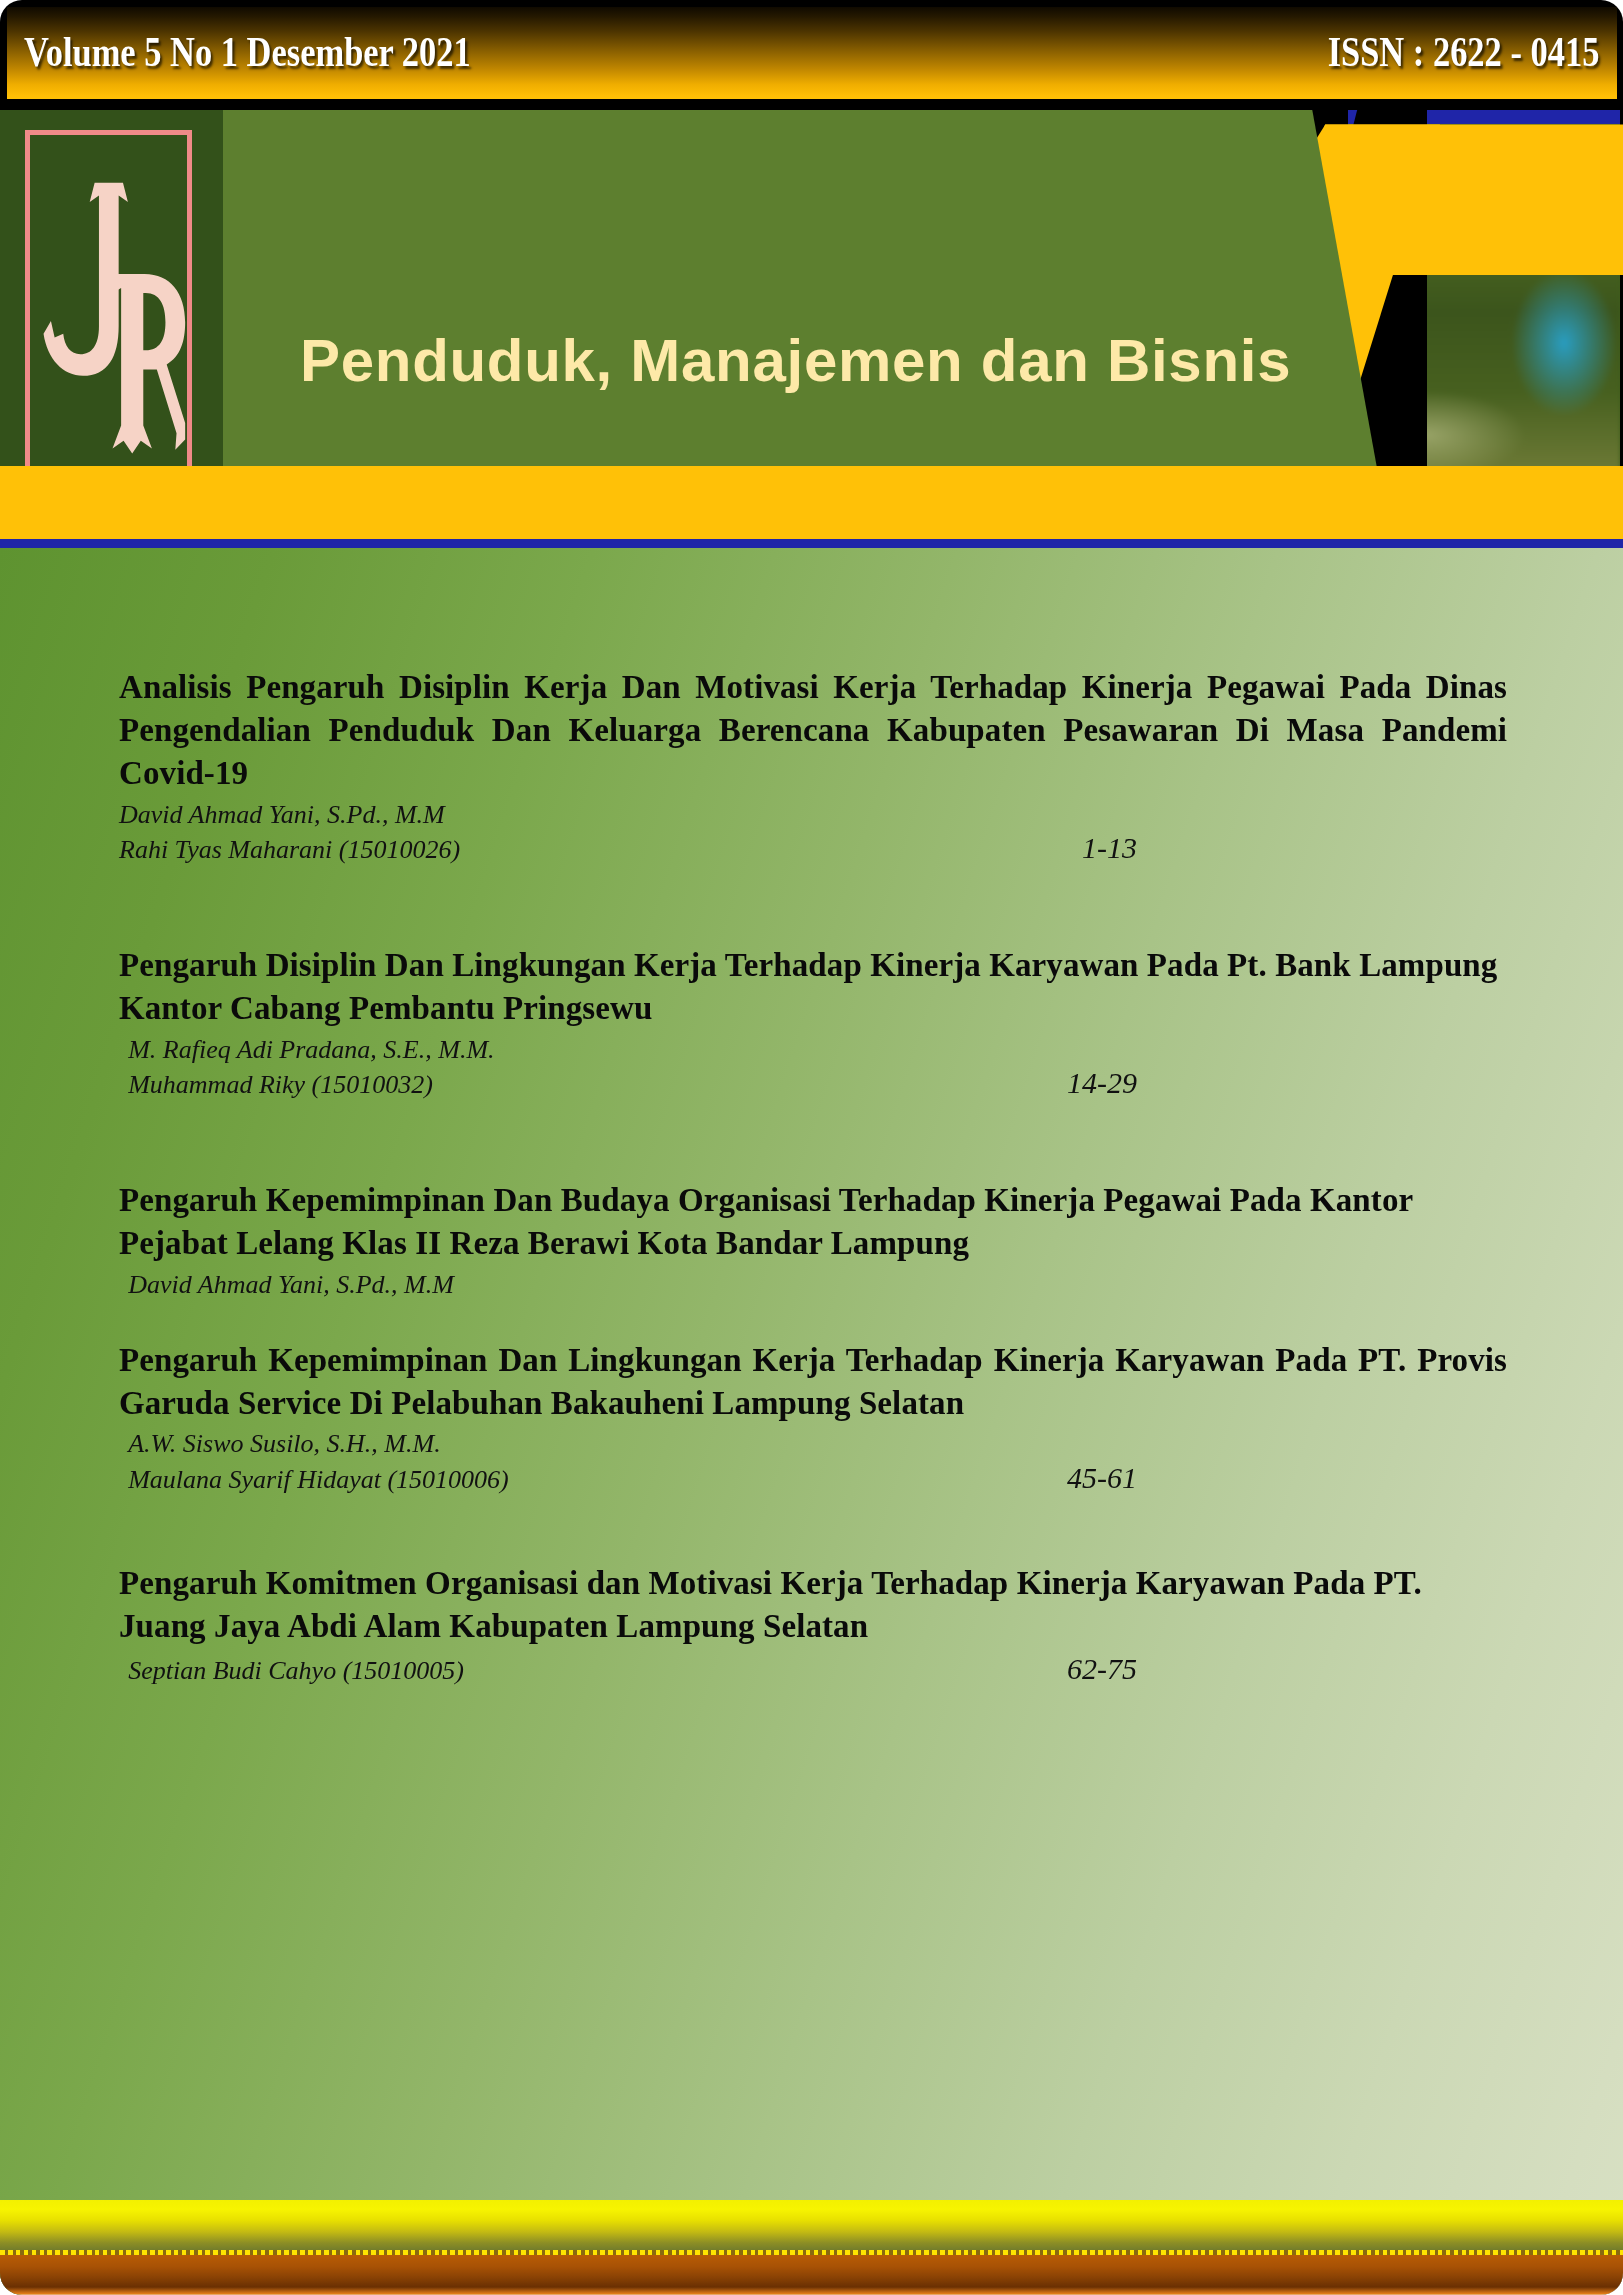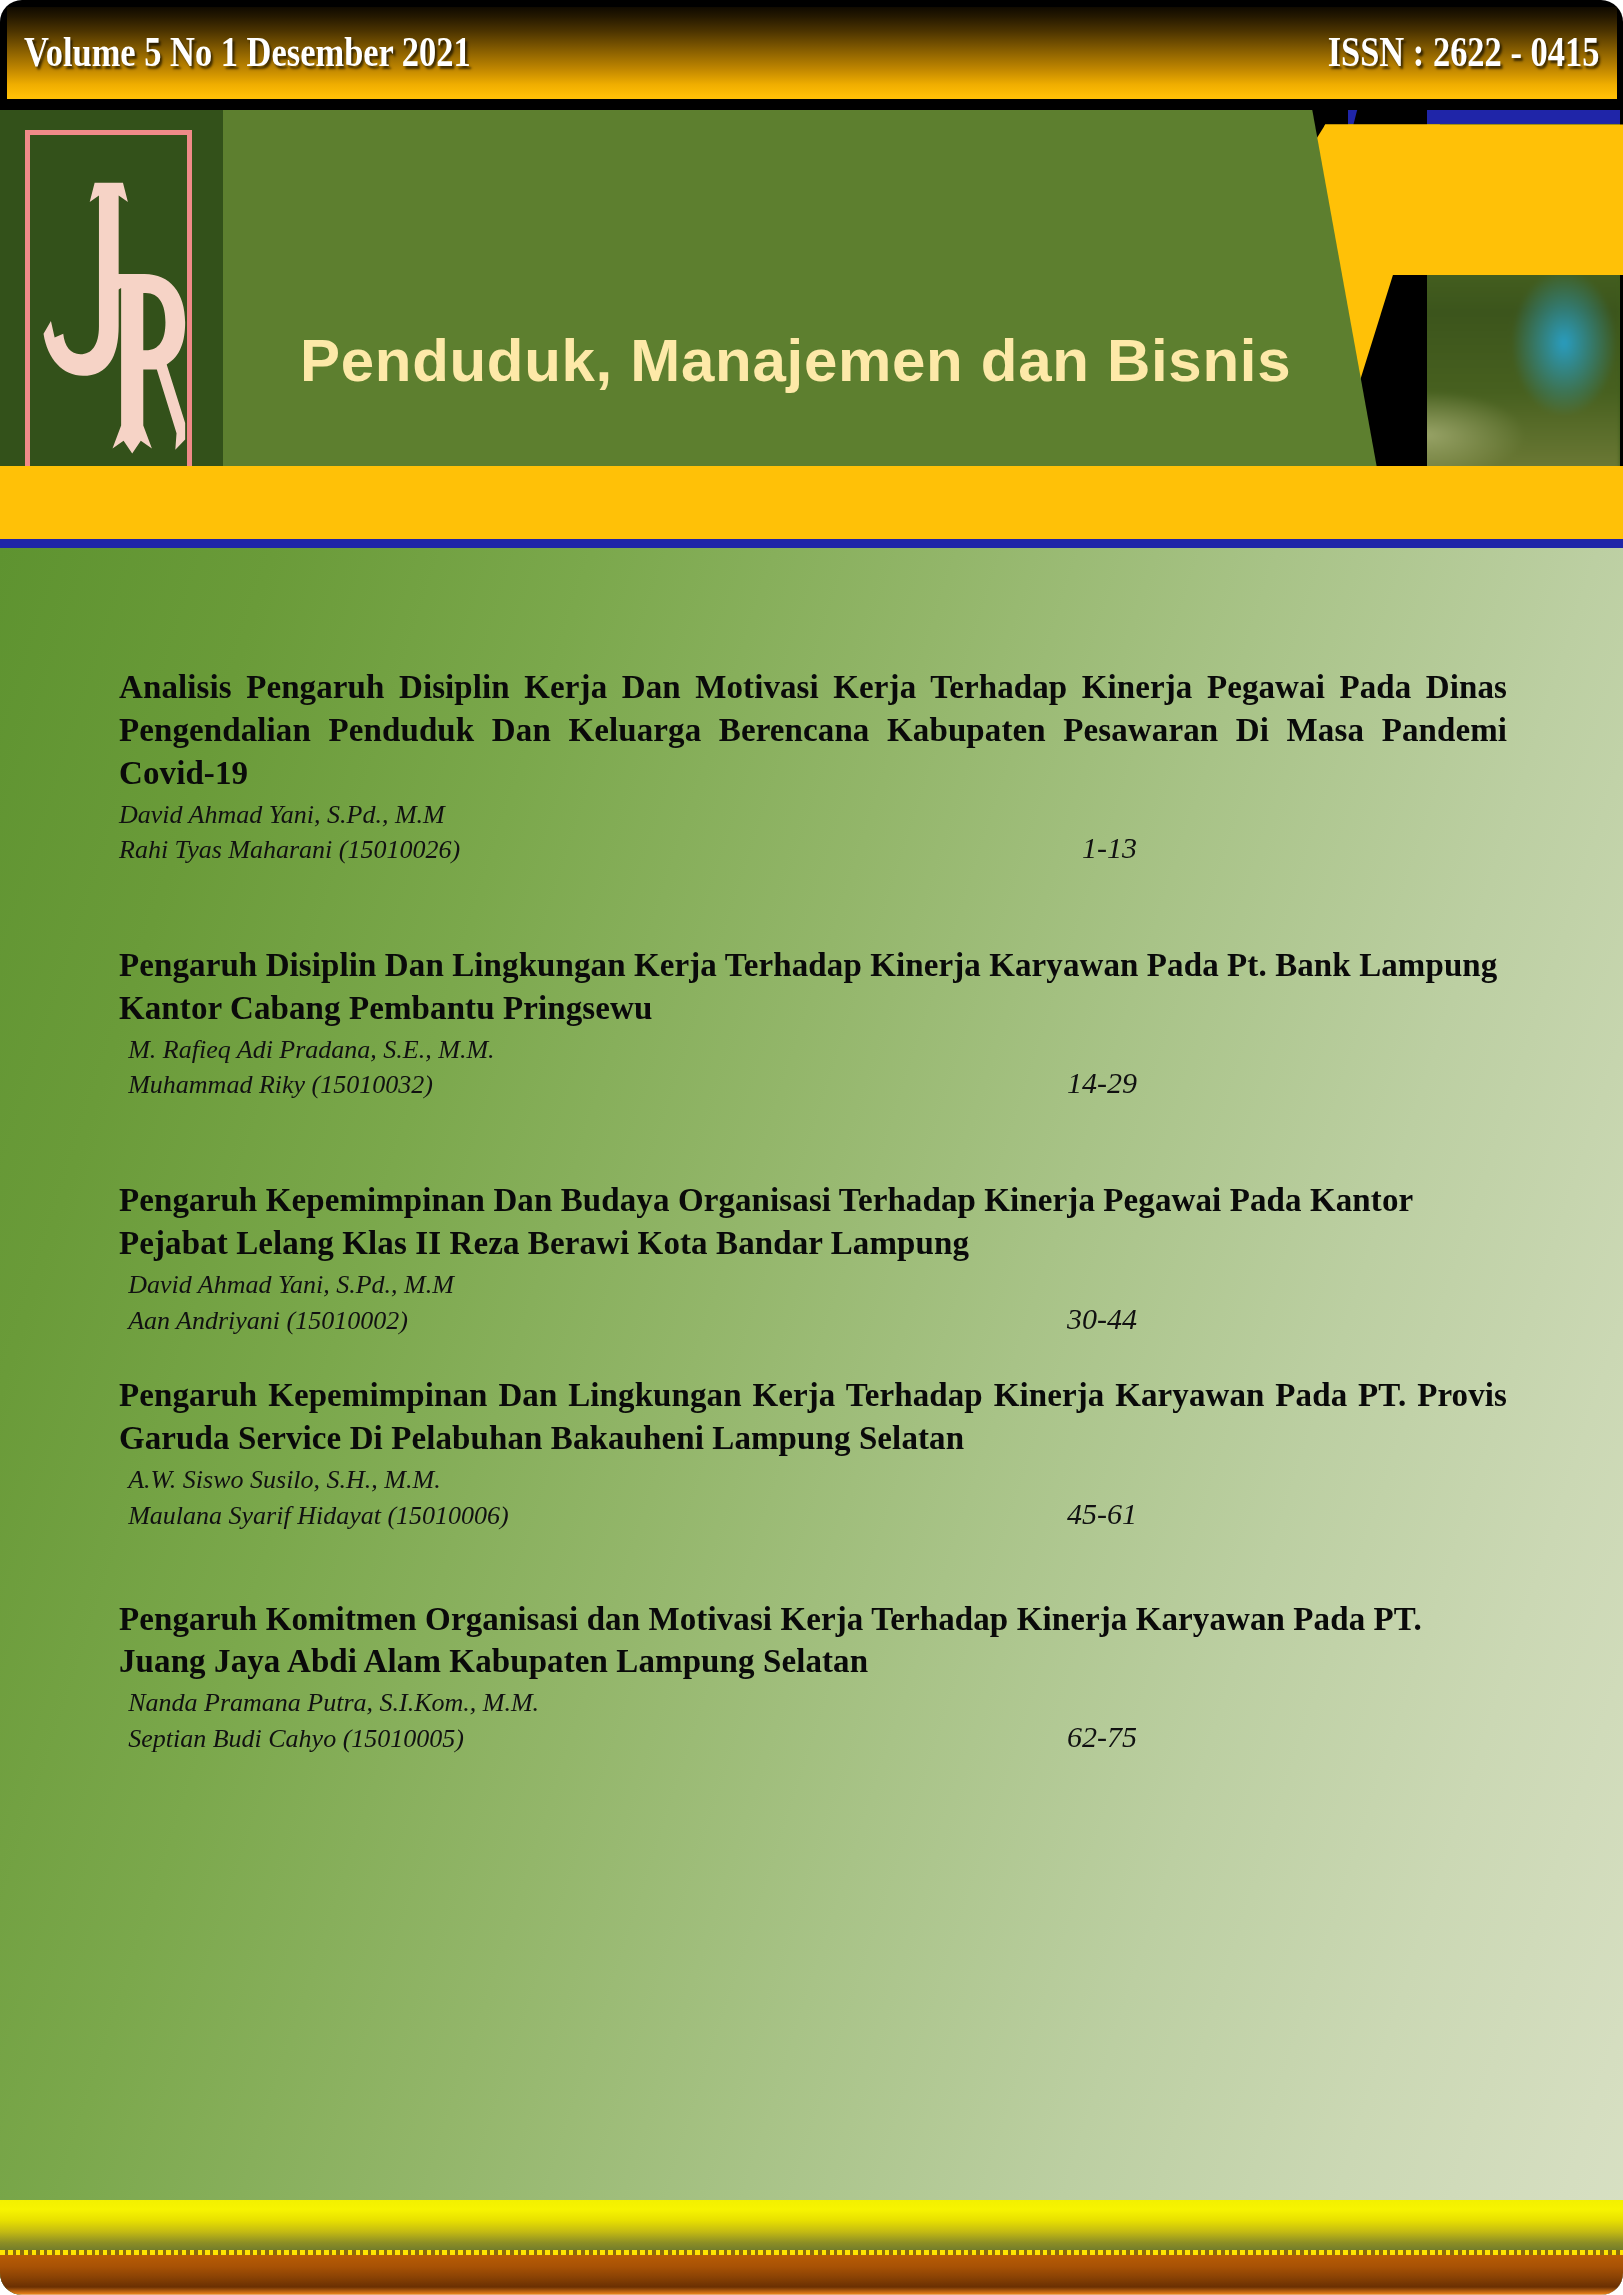--- a/index.html
+++ b/index.html
@@ -436,24 +436,20 @@
         </div>
       </div>
 
       <div class="gap-lg"></div>
 
       <div class="toc-entry">
         <p class="entry-title nojust">Pengaruh Kepemimpinan Dan Budaya Organisasi Terhadap Kinerja Pegawai Pada Kantor Pejabat Lelang Klas II Reza Berawi Kota Bandar Lampung</p>
         <div class="title-gap"></div>
         <div class="entry-authors indent">
           <p class="author-line">David Ahmad Yani, S.Pd., M.M</p>
-          <div class="author-row">
-            <p class="author-line">Aan Andriyani (15010002)</p>
-            <span class="pages">30-44</span>
-          </div>
         </div>
       </div>
 
       <div class="gap-sm"></div>
 
       <div class="toc-entry">
         <p class="entry-title">Pengaruh Kepemimpinan Dan Lingkungan Kerja Terhadap Kinerja Karyawan Pada PT. Provis Garuda Service Di Pelabuhan Bakauheni Lampung Selatan</p>
         <div class="title-gap"></div>
         <div class="entry-authors indent">
           <p class="author-line">A.W. Siswo Susilo, S.H., M.M.</p>
@@ -463,21 +459,20 @@
           </div>
         </div>
       </div>
 
       <div class="gap-md"></div>
 
       <div class="toc-entry">
         <p class="entry-title nojust">Pengaruh Komitmen Organisasi dan Motivasi Kerja Terhadap Kinerja Karyawan Pada PT. Juang Jaya Abdi Alam Kabupaten Lampung Selatan</p>
         <div class="title-gap"></div>
         <div class="entry-authors indent">
-          <p class="author-line">Nanda Pramana Putra, S.I.Kom., M.M.</p>
           <div class="author-row">
             <p class="author-line">Septian Budi Cahyo (15010005)</p>
             <span class="pages">62-75</span>
           </div>
         </div>
       </div>
 
     </div>
   </div>
 

